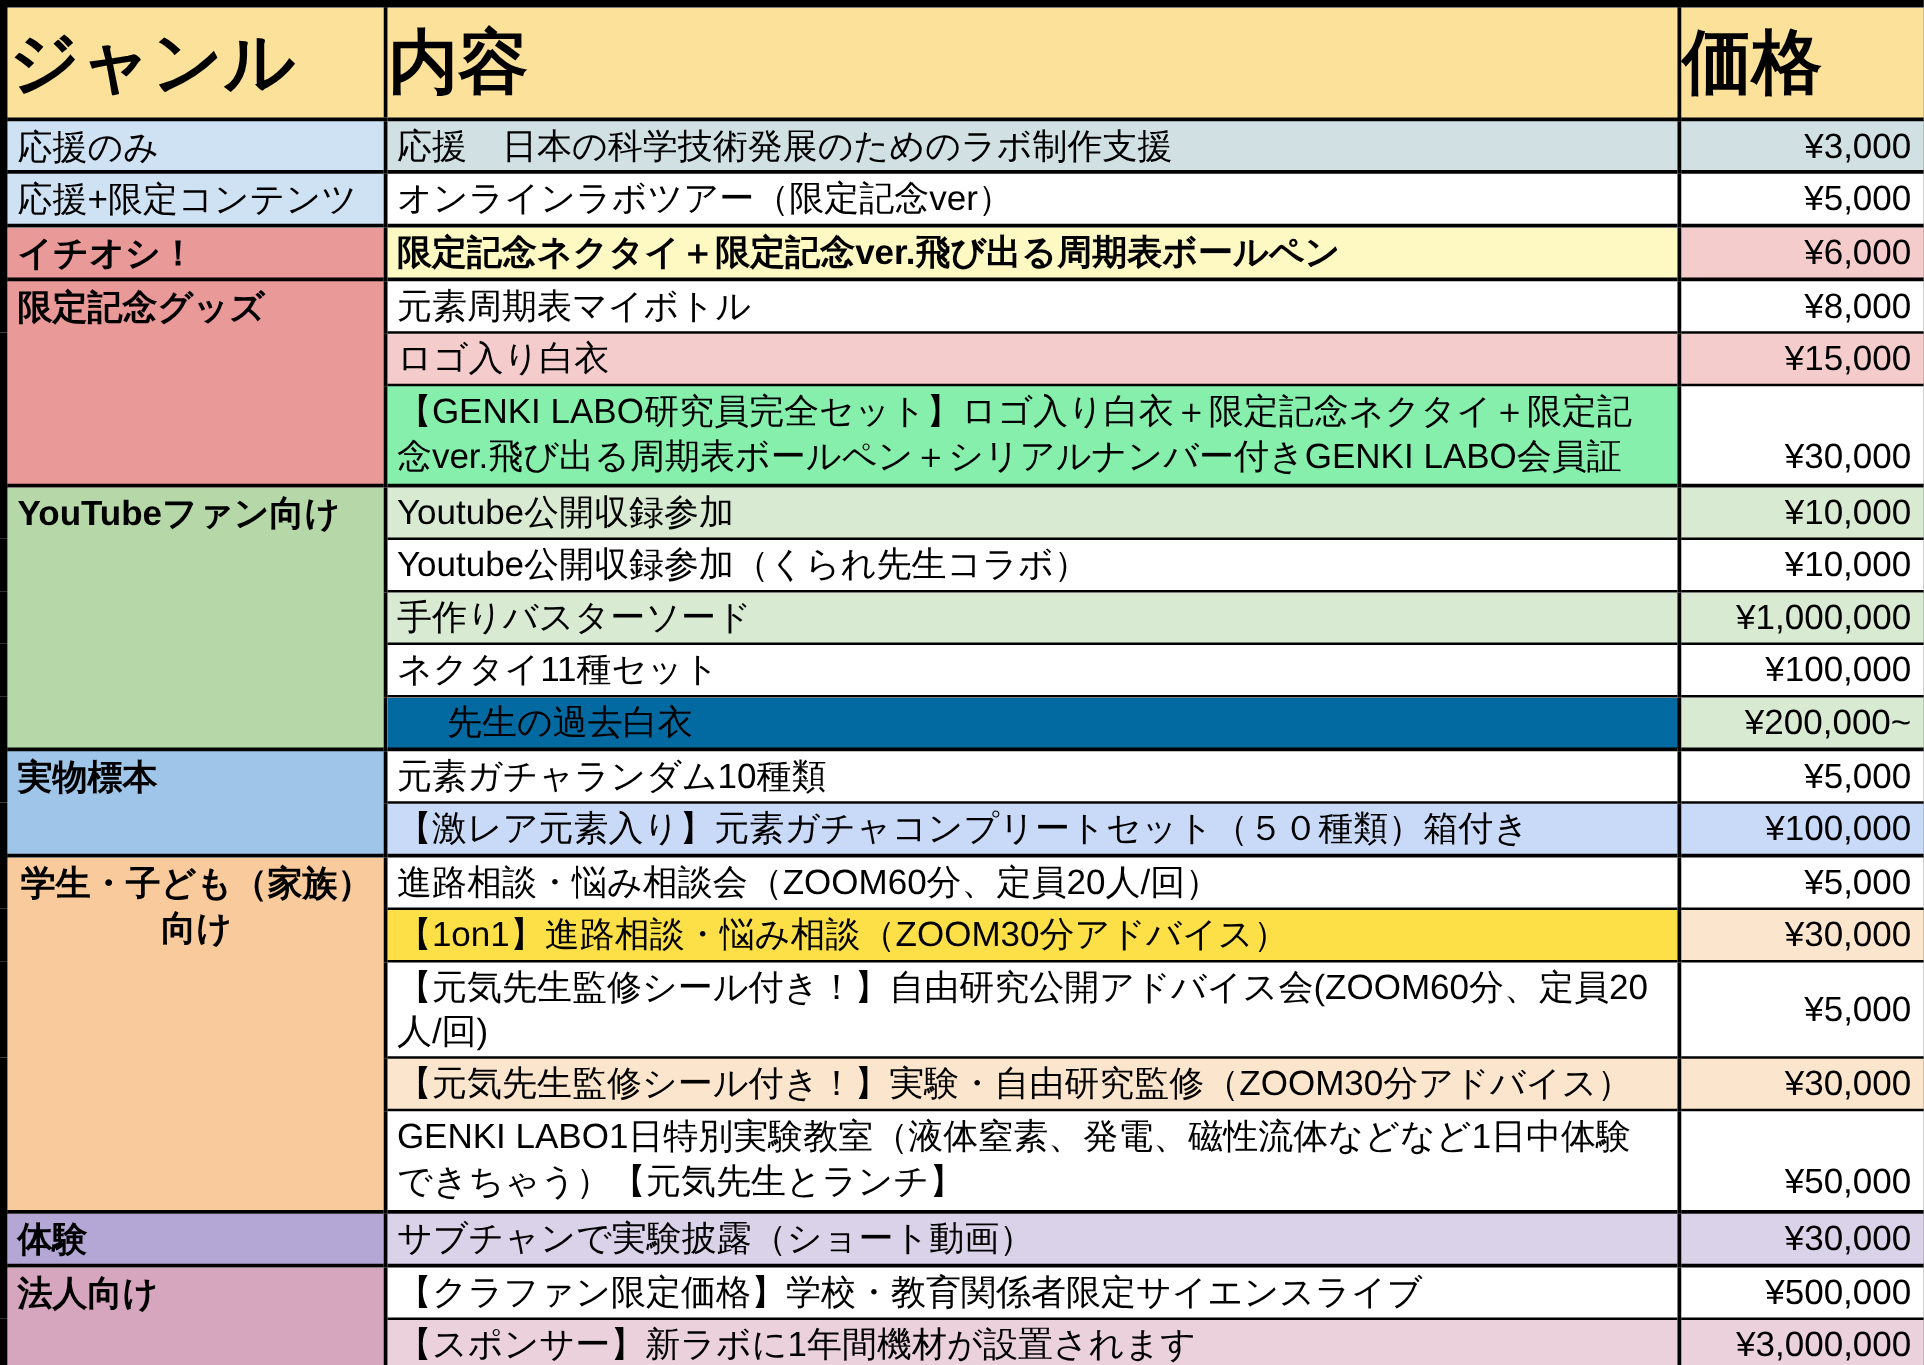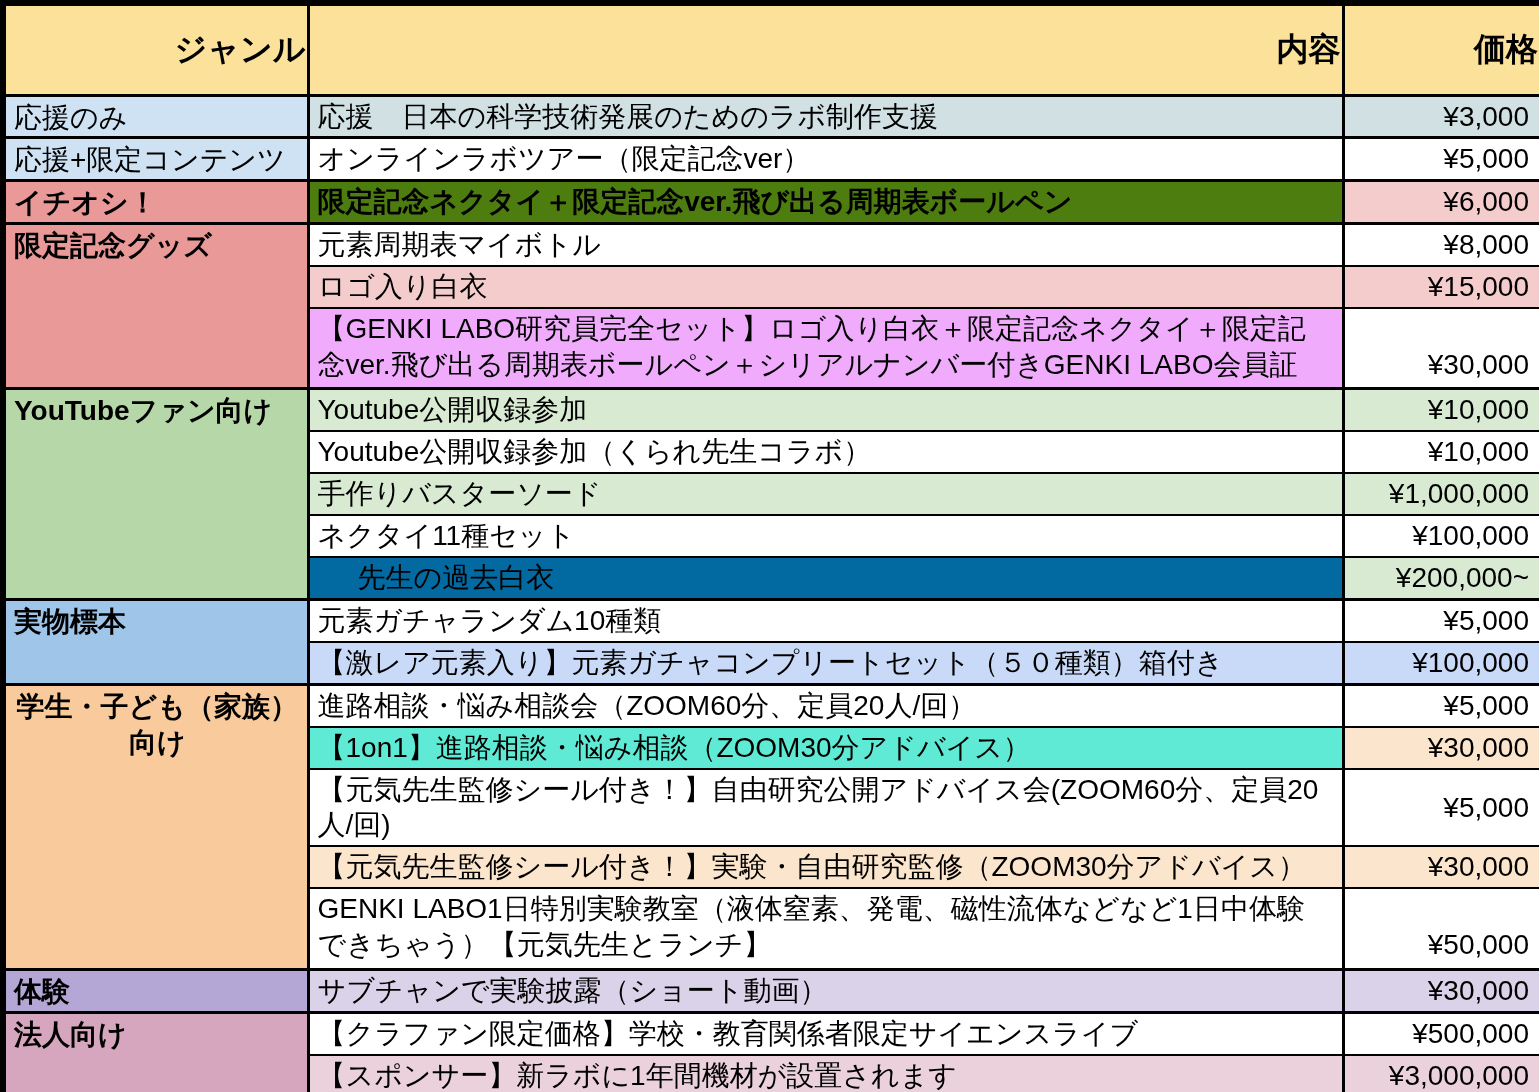--- a/index.html
+++ b/index.html
@@ -20,23 +20,23 @@
   }
   
   td.content, th.content { border-left: 3px solid #000; border-right: 3px solid #000; }
   
   tr.head th { border-bottom: 3px solid #000; }
   tr.group-first td { border-top: 3px solid #000; }
 
   tr.head th {
     height: 92px;
     background: #FBE199;
-    font-size: 32px;
+    font-size: 56px;
     font-weight: bold;
-    text-align: right;
+    text-align: left;
     vertical-align: middle;
   }
   tr.row { height: 42px; }
   tr.row.tall { height: 76px; }
 
   td.genre {
     vertical-align: top;
     text-align: left;
     padding: 3px 6px 0 8px;
     font-weight: bold;
@@ -82,35 +82,35 @@
   </tr>
 
   <tr class="row group-first">
     <td class="genre regular" style="background-color: rgb(207, 226, 243);">応援+限定コンテンツ</td>
     <td class="content" style="background-color: rgb(255, 255, 255);">オンラインラボツアー（限定記念ver）</td>
     <td class="price" style="background-color: rgb(255, 255, 255);">¥5,000</td>
   </tr>
 
   <tr class="row group-first">
     <td class="genre" style="background-color: rgb(234, 153, 153);">イチオシ！</td>
-    <td class="content bold" style="background-color: #4d7c0f;">限定記念ネクタイ＋限定記念ver.飛び出る周期表ボールペン</td>
+    <td class="content bold" style="background-color: #fef9c3;">限定記念ネクタイ＋限定記念ver.飛び出る周期表ボールペン</td>
     <td class="price" style="background-color: rgb(244, 204, 204);">¥6,000</td>
   </tr>
 
   <tr class="row group-first">
     <td class="genre" rowspan="3" style="background-color: rgb(234, 153, 153);">限定記念グッズ</td>
     <td class="content" style="background-color: rgb(255, 255, 255);">元素周期表マイボトル</td>
     <td class="price" style="background-color: rgb(255, 255, 255);">¥8,000</td>
   </tr>
   <tr class="row">
     <td class="content" style="background-color: rgb(244, 204, 204);">ロゴ入り白衣</td>
     <td class="price" style="background-color: rgb(244, 204, 204);">¥15,000</td>
   </tr>
   <tr class="row tall">
-    <td class="content" style="background-color: #f0abfc;">【GENKI LABO研究員完全セット】ロゴ入り白衣＋限定記念ネクタイ＋限定記念ver.飛び出る周期表ボールペン＋シリアルナンバー付きGENKI LABO会員証</td>
+    <td class="content" style="background-color: #86efac;">【GENKI LABO研究員完全セット】ロゴ入り白衣＋限定記念ネクタイ＋限定記念ver.飛び出る周期表ボールペン＋シリアルナンバー付きGENKI LABO会員証</td>
     <td class="price" style="background-color: rgb(255, 255, 255);">¥30,000</td>
   </tr>
 
   <tr class="row group-first">
     <td class="genre" rowspan="5" style="background-color: rgb(182, 215, 168);">YouTubeファン向け</td>
     <td class="content" style="background-color: rgb(217, 234, 211);">Youtube公開収録参加</td>
     <td class="price" style="background-color: rgb(217, 234, 211);">¥10,000</td>
   </tr>
   <tr class="row">
     <td class="content" style="background-color: rgb(255, 255, 255);">Youtube公開収録参加（くられ先生コラボ）</td>
@@ -138,21 +138,21 @@
     <td class="content" style="background-color: rgb(201, 218, 248);">【激レア元素入り】元素ガチャコンプリートセット（５０種類）箱付き</td>
     <td class="price" style="background-color: rgb(201, 218, 248);">¥100,000</td>
   </tr>
 
   <tr class="row group-first">
     <td class="genre" rowspan="5" style="background-color: rgb(249, 203, 156); text-align: center;">学生・子ども（家族）向け</td>
     <td class="content" style="background-color: rgb(255, 255, 255);">進路相談・悩み相談会（ZOOM60分、定員20人/回）</td>
     <td class="price" style="background-color: rgb(255, 255, 255);">¥5,000</td>
   </tr>
   <tr class="row">
-    <td class="content" style="background-color: #5eead4;">【1on1】進路相談・悩み相談（ZOOM30分アドバイス）</td>
+    <td class="content" style="background-color: #fde047;">【1on1】進路相談・悩み相談（ZOOM30分アドバイス）</td>
     <td class="price" style="background-color: rgb(252, 229, 205);">¥30,000</td>
   </tr>
   <tr class="row">
     <td class="content" style="background-color: rgb(255, 255, 255);">【元気先生監修シール付き！】自由研究公開アドバイス会(ZOOM60分、定員20人/回)</td>
     <td class="price" style="background-color: rgb(255, 255, 255);">¥5,000</td>
   </tr>
   <tr class="row">
     <td class="content" style="background-color: rgb(252, 229, 205);">【元気先生監修シール付き！】実験・自由研究監修（ZOOM30分アドバイス）</td>
     <td class="price" style="background-color: rgb(252, 229, 205);">¥30,000</td>
   </tr>

